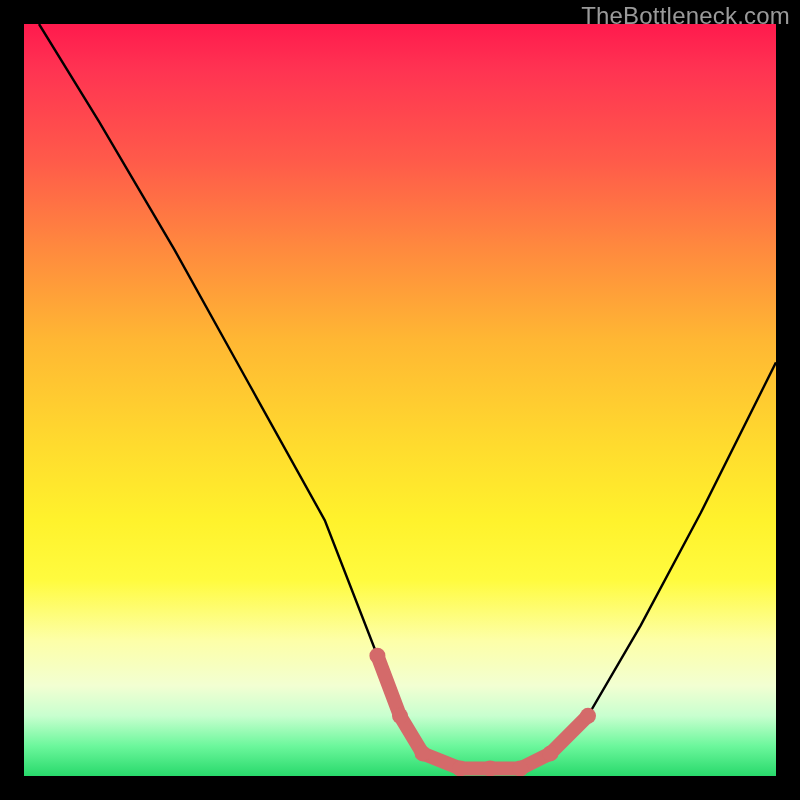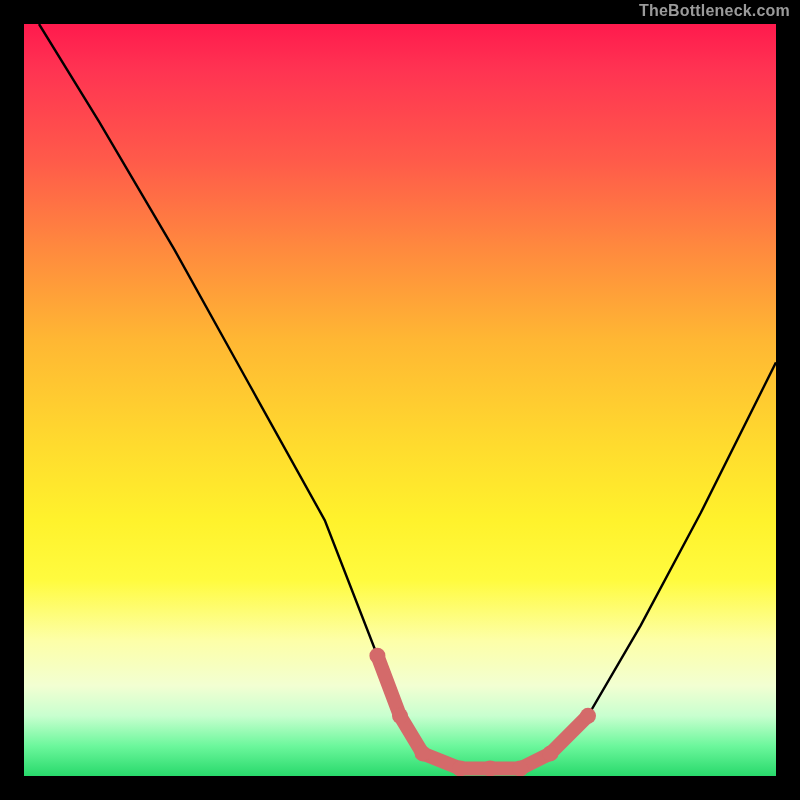--- a/index.html
+++ b/index.html
@@ -39,22 +39,22 @@
       #c8ffcf 92%,
       #6cf79c 96%,
       #28d96b 100%
     );
   }
   .watermark {
     position: absolute;
     top: 2px;
     right: 10px;
     color: #9a9a9a;
-    font-size: 16px;
-    font-weight: 700;
+    font-size: 24px;
+    font-weight: 400;
     letter-spacing: 0.2px;
     user-select: none;
   }
   svg.curve {
     position: absolute;
     top: 0;
     left: 0;
     width: 752px;
     height: 752px;
   }

